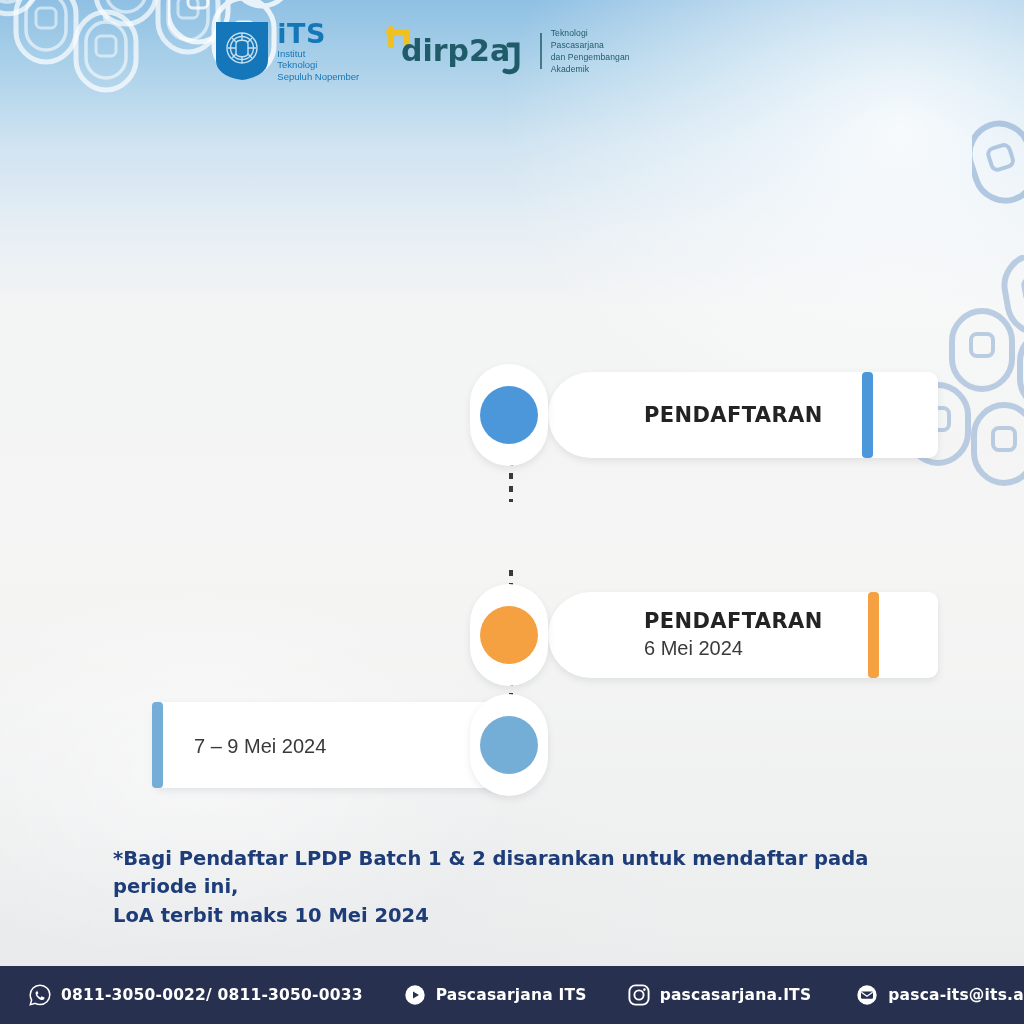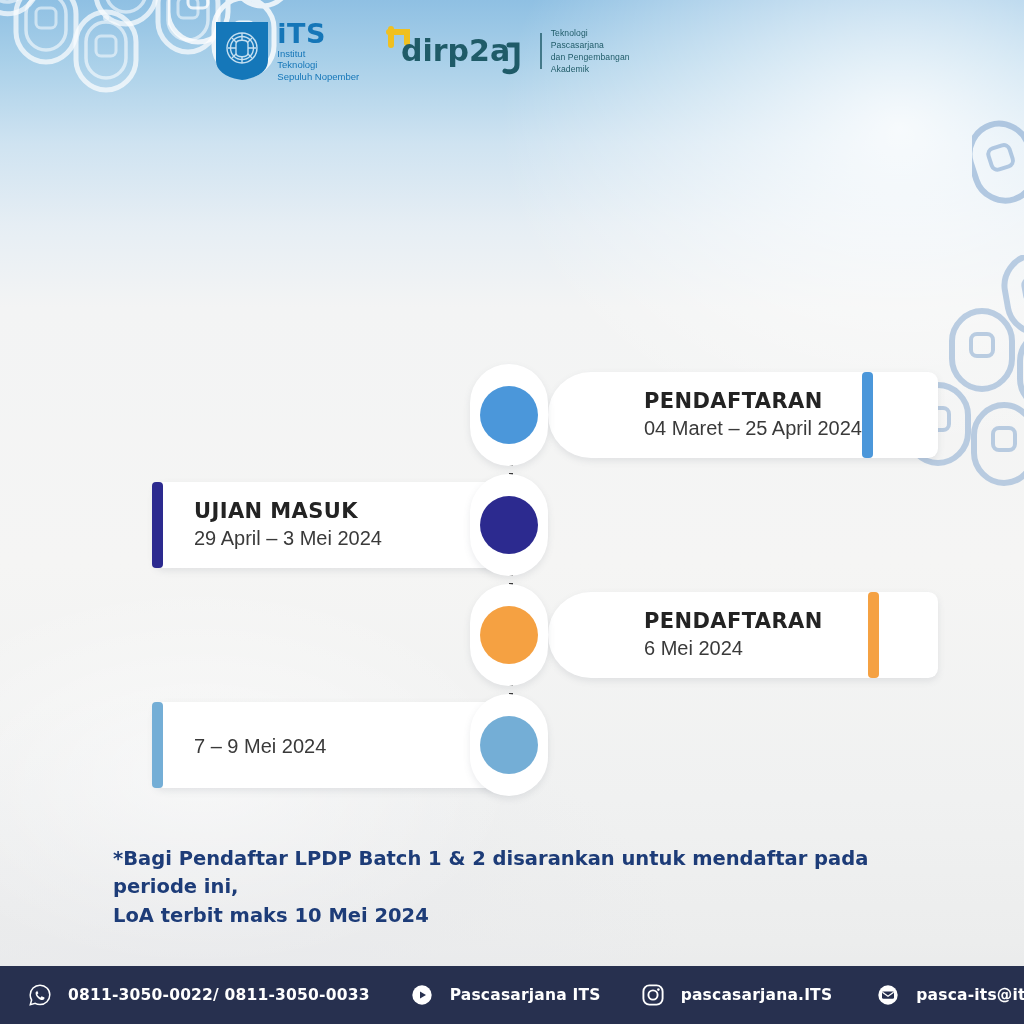--- a/index.html
+++ b/index.html
@@ -125,21 +125,21 @@
     position:absolute; left:113px; top:845px; width:790px;
     font-size:19.5px; font-weight:700; color:#1d3c78; line-height:1.45;
     font-family:"DejaVu Sans", sans-serif;
   }
 
   
   .footer{
     position:absolute; left:0; bottom:0; width:1024px; height:58px;
     background:#27304f; display:flex; align-items:center;
   }
-  .fitem{ display:flex; align-items:center; gap:16px; color:#ffffff; }
+  .fitem{ display:flex; align-items:center; gap:9px; color:#ffffff; }
   .fitem .lbl{ font-size:15.5px; font-weight:700; letter-spacing:.2px; white-space:nowrap;
                font-family:"DejaVu Sans", sans-serif; }
   .fico{ width:24px; height:24px; flex:0 0 24px; }
 </style>
 </head>
 <body>
 
 <div id="poster">
 
   <div class="sweep"></div>
@@ -267,38 +267,27 @@
 
   <div class="timeline">
 
     <div class="dotline" style="top:88px;  height:42px;"></div>
     <div class="dotline" style="top:198px; height:42px;"></div>
     <div class="dotline" style="top:308px; height:42px;"></div>
 
     <div class="row" style="top:0; left:470px; width:410px;">
       <div class="card right">
         <div class="c-title">PENDAFTARAN</div>
-        <div class="c-date">04 Maret – 25 April 2024</div>
       </div>
       <div class="accent" style="left:392px; background:#4b97da;"></div>
       <div class="halo" style="left:0;">
         <div class="dot" style="background:#4b97da;"></div>
       </div>
     </div>
 
-    <div class="row" style="top:110px; left:144px; width:410px;">
-      <div class="card left">
-        <div class="c-title">UJIAN MASUK</div>
-        <div class="c-date">29 April – 3 Mei 2024</div>
-      </div>
-      <div class="accent" style="left:8px; background:#2c2a8f;"></div>
-      <div class="halo" style="left:326px;">
-        <div class="dot" style="background:#2c2a8f;"></div>
-      </div>
-    </div>
 
     <div class="row" style="top:220px; left:470px; width:410px;">
       <div class="card right">
         <div class="c-title">PENDAFTARAN</div>
         <div class="c-date">6 Mei 2024</div>
       </div>
       <div class="accent" style="left:398px; background:#f5a142;"></div>
       <div class="halo" style="left:0;">
         <div class="dot" style="background:#f5a142;"></div>
       </div>

